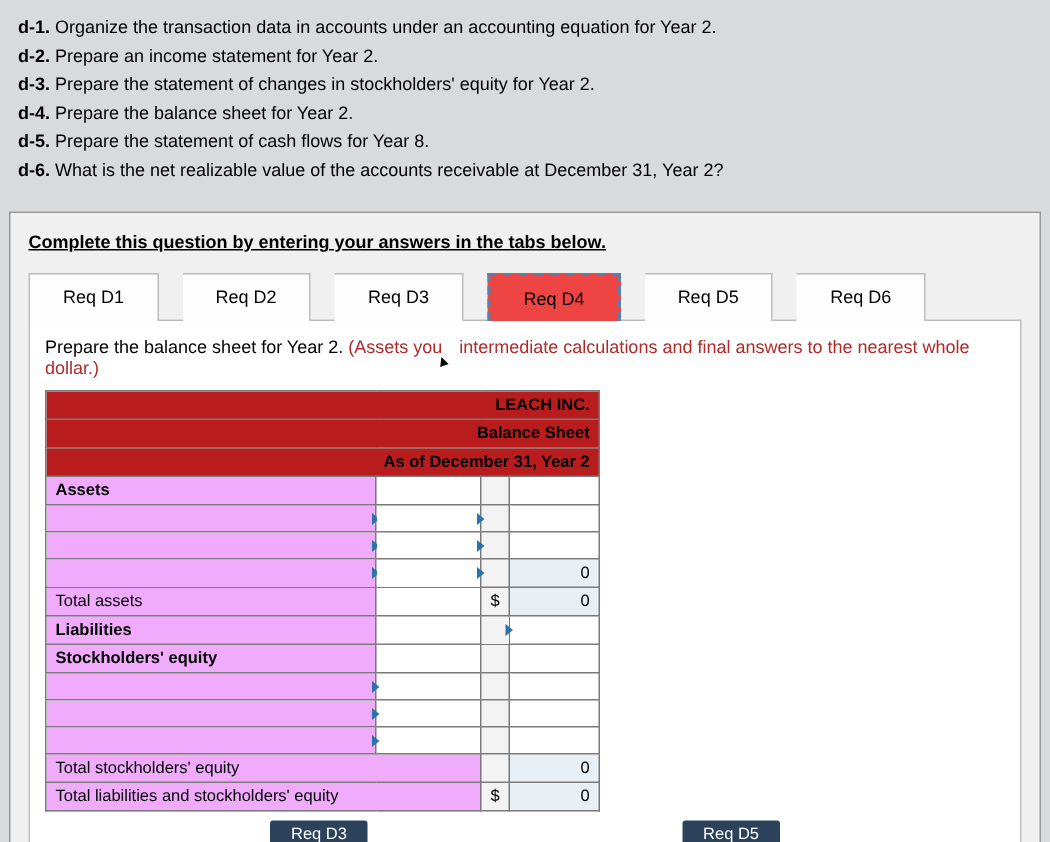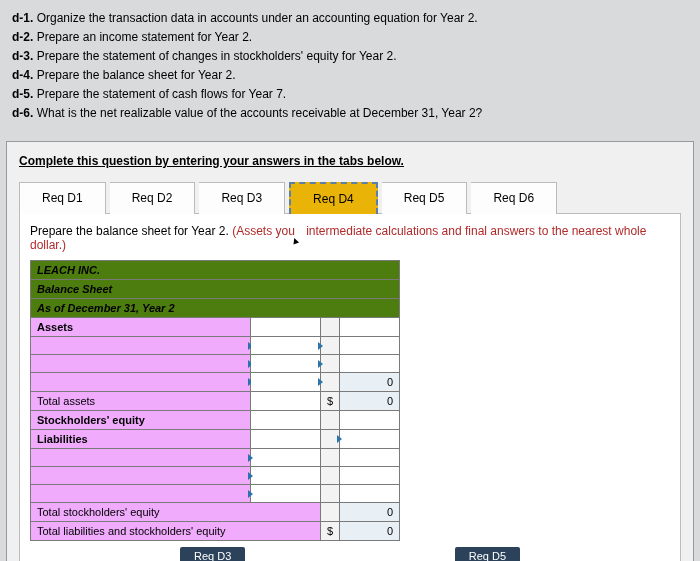--- a/index.html
+++ b/index.html
@@ -2,53 +2,53 @@
 <html><head>
   <meta charset="utf-8">
   <style>
     * { margin: 0; padding: 0; box-sizing: border-box; }
     body { font-family: Arial, sans-serif; font-size: 12px; background: #d8dadc; color: #000; width: 700px; }
     .question-list { padding: 8px 12px 12px 12px; background: #d8dadc; }
     .question-list p { margin: 1px 0; line-height: 1.5; }
     .q-id { font-weight: bold; }
     .answer-panel { background: #f0f0f0; border: 1px solid #999; margin: 6px 6px 0 6px; padding: 12px 12px 6px 12px; }
     .instruction { font-weight: bold; margin-bottom: 14px; text-decoration: underline; }
-    .tabs { display: flex; gap: 4px; margin-top: 6px; }
+    .tabs { display: flex; gap: 16px; margin-top: 6px; }
     .tab { border: 1px solid #bbb; background: #fdfdfd; padding: 8px 22px; font-size: 12px; cursor: pointer; border-bottom: none; }
     .tab + .tab { border-left: none; }
-    .tab.active { border: 2px dashed #5b7fa8; border-bottom: none; background: #eab308; }
+    .tab.active { border: 2px dashed #5b7fa8; border-bottom: none; background: #ef4444; }
     .tab-body { background: #fff; border: 1px solid #bbb; padding: 10px 10px 6px 10px; margin-top: -1px; }
     .tab-desc { font-size: 12px; margin-bottom: 8px; }
     .note { color: #b02a2a; }
     .cursor { position: relative; display: inline-block; width: 8px; }
     .cursor::after { content: "\25B4"; color: #000; position: absolute; top: -2px; left: -3px; font-size: 12px; transform: rotate(-20deg); }
     table.sheet { border-collapse: collapse; margin-top: 4px; }
     table.sheet td { border: 1px solid #7a7a7a; padding: 3px 6px; font-size: 11px; height: 18px; vertical-align: middle; }
-    .hrow td { background: #4d7c0f; color: #000; text-align: left; font-weight: bold; font-style: italic; }
+    .hrow td { background: #b91c1c; color: #000; text-align: right; font-weight: bold; }
     .lbl { width: 220px; background: #f0abfc; }
     .lbl.bold { font-weight: bold; }
     .num1 { width: 70px; background: #fff; }
     .cur { width: 18px; background: #f3f3f3; text-align: center; }
     .num2 { width: 60px; background: #fff; text-align: right; }
     .merge { }
     .handle { position: relative; }
     .handle::after { content: ""; position: absolute; right: -3px; top: 50%; transform: translateY(-50%); width: 0; height: 0; border-top: 4px solid transparent; border-bottom: 4px solid transparent; border-left: 5px solid #2b74ab; }
     .bgh { background: #e8f0f6; }
     .pager { display: flex; justify-content: space-between; margin: 6px 150px 0 150px; }
     .pbtn { background: #2b425a; color: #fff; padding: 3px 14px; font-size: 11px; border-radius: 2px; }
   </style>
 </head>
 <body>
 
 <div class="question-list">
   <p><span class="q-id">d-1.</span> <span>Organize the transaction data in accounts under an accounting equation for Year 2.</span></p>
   <p><span class="q-id">d-2.</span> <span>Prepare an income statement for Year 2.</span></p>
   <p><span class="q-id">d-3.</span> <span>Prepare the statement of changes in stockholders' equity for Year 2.</span></p>
   <p><span class="q-id">d-4.</span> <span>Prepare the balance sheet for Year 2.</span></p>
-  <p><span class="q-id">d-5.</span> <span>Prepare the statement of cash flows for Year 7.</span></p>
+  <p><span class="q-id">d-5.</span> <span>Prepare the statement of cash flows for Year 8.</span></p>
   <p><span class="q-id">d-6.</span> <span>What is the net realizable value of the accounts receivable at December 31, Year 2?</span></p>
 </div>
 
 <div class="answer-panel">
   <p class="instruction">Complete this question by entering your answers in the tabs below.</p>
 
   <div class="tabs">
     <div class="tab">Req D1</div>
     <div class="tab">Req D2</div>
     <div class="tab">Req D3</div>
@@ -98,29 +98,29 @@
             <td class="cur"></td>
             <td class="num2 bgh">0</td>
           </tr>
       <tr>
             <td class="lbl">Total assets</td>
             <td class="num1"></td>
             <td class="cur">$</td>
             <td class="num2 bgh">0</td>
           </tr>
       <tr>
+            <td class="lbl bold">Liabilities</td>
+            <td class="num1"></td>
+            <td class="cur handle"></td>
+            <td class="num2"></td>
+          </tr>
+      <tr>
             <td class="lbl bold">Stockholders' equity</td>
             <td class="num1"></td>
             <td class="cur"></td>
-            <td class="num2"></td>
-          </tr>
-      <tr>
-            <td class="lbl bold">Liabilities</td>
-            <td class="num1"></td>
-            <td class="cur handle"></td>
             <td class="num2"></td>
           </tr>
       <tr>
             <td class="lbl handle"></td>
             <td class="num1"></td>
             <td class="cur"></td>
             <td class="num2"></td>
           </tr>
       <tr>
             <td class="lbl handle"></td>

